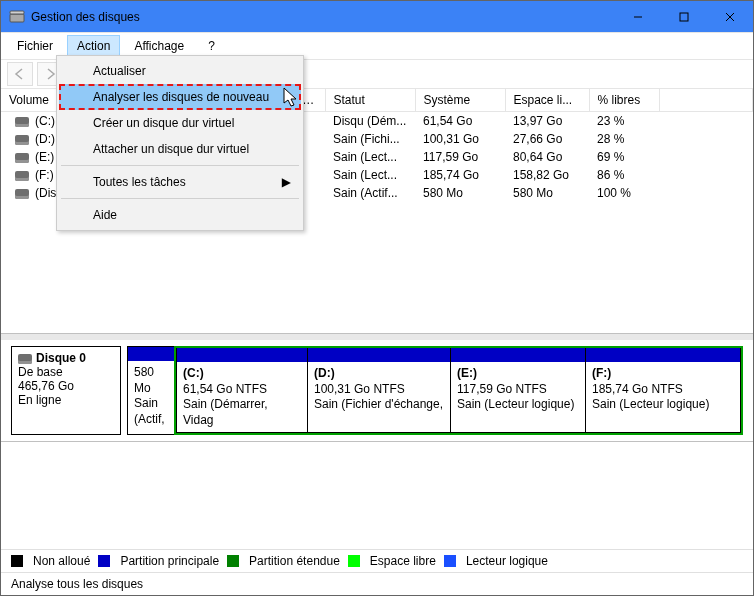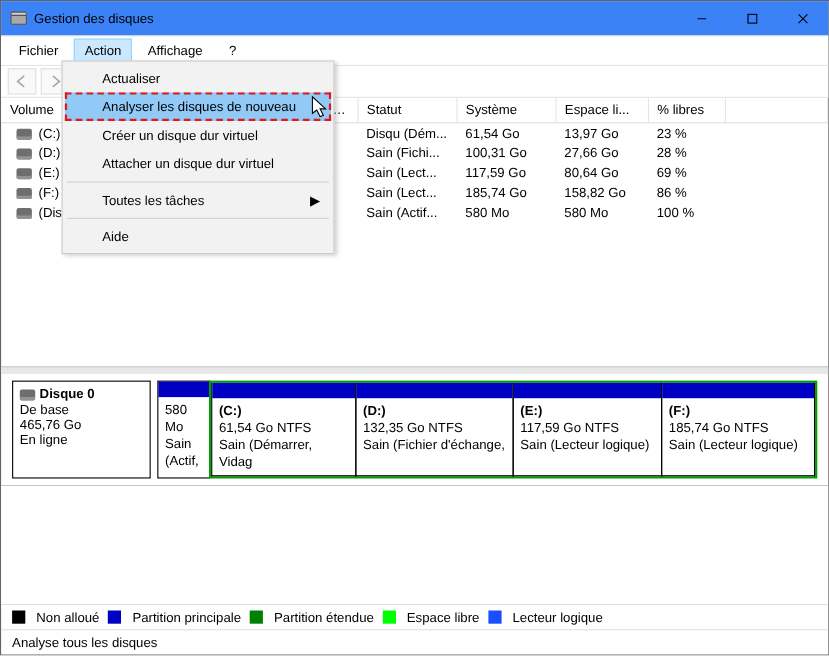--- a/index.html
+++ b/index.html
@@ -19,21 +19,21 @@
 .tbtn.disabled { opacity: .5; }
 .toolbar .sep { width: 1px; height: 22px; background: #d0d0d0; margin: 0 4px; }
 .main { flex: 1; display: flex; flex-direction: column; position: relative; overflow: hidden; }
 .table-wrap { flex: 0 0 245px; border-bottom: 1px solid #c0c0c0; overflow: hidden; position: relative; }
 .table { width: 100%; border-collapse: collapse; table-layout: fixed; }
 .table thead th { text-align: left; font-weight: normal; padding: 4px 8px; border-right: 1px solid #e5e5e5; border-bottom: 1px solid #e5e5e5; background: #fff; white-space: nowrap; overflow: hidden; text-overflow: ellipsis; }
 .table tbody td { padding: 2px 8px; white-space: nowrap; overflow: hidden; text-overflow: ellipsis; }
 .table tbody td:first-child { padding-left: 14px; }
 .vol-icon { display: inline-block; width: 14px; height: 10px; background: #6e6e6e; border-radius: 2px; margin-right: 6px; vertical-align: middle; box-shadow: inset 0 -3px 0 #939393; }
 .graphical { flex: 0 0 100px; border-top: 6px solid #e8e8e8; border-bottom: 1px solid #c0c0c0; padding: 6px 10px; display: flex; gap: 6px; }
-.disk-label { width: 126px; border: 1px solid #000; padding: 4px 6px; font-size: 12px; }
+.disk-label { width: 110px; border: 1px solid #000; padding: 4px 6px; font-size: 12px; }
 .disk-label .disk-icon { display:inline-block; width:14px; height:10px; background:#6e6e6e; border-radius:2px; margin-right:4px; vertical-align:middle; box-shadow: inset 0 -3px 0 #939393;}
 .disk-label b { font-weight: bold; }
 .parts { flex: 1; display: flex; gap: 0; }
 .part { border: 1px solid #000; display: flex; flex-direction: column; margin-left: -1px; }
 .part:first-child { margin-left: 0; }
 .part .hdr { height: 14px; background: #0000c4; }
 .part .body { padding: 4px 6px; font-size: 12px; line-height: 1.3; }
 .part .body b { font-weight: bold; }
 .ext-group { display: flex; border: 2px solid #00a000; flex: 1; margin-left: -1px; }
 .ext-group .part { border: 1px solid #000; border-top: none; }
@@ -214,21 +214,21 @@
             <div class="body">
               <div><b>(C:)</b></div>
               <div>61,54 Go NTFS</div>
               <div>Sain (Démarrer, Vidag</div>
             </div>
           </div>
           <div class="part" style="width:144px">
             <div class="hdr"></div>
             <div class="body">
               <div><b>(D:)</b></div>
-              <div>132,35 Go NTFS</div>
+              <div>100,31 Go NTFS</div>
               <div>Sain (Fichier d'échange,</div>
             </div>
           </div>
           <div class="part" style="width:136px">
             <div class="hdr"></div>
             <div class="body">
               <div><b>(E:)</b></div>
               <div>117,59 Go NTFS</div>
               <div>Sain (Lecteur logique)</div>
             </div>

